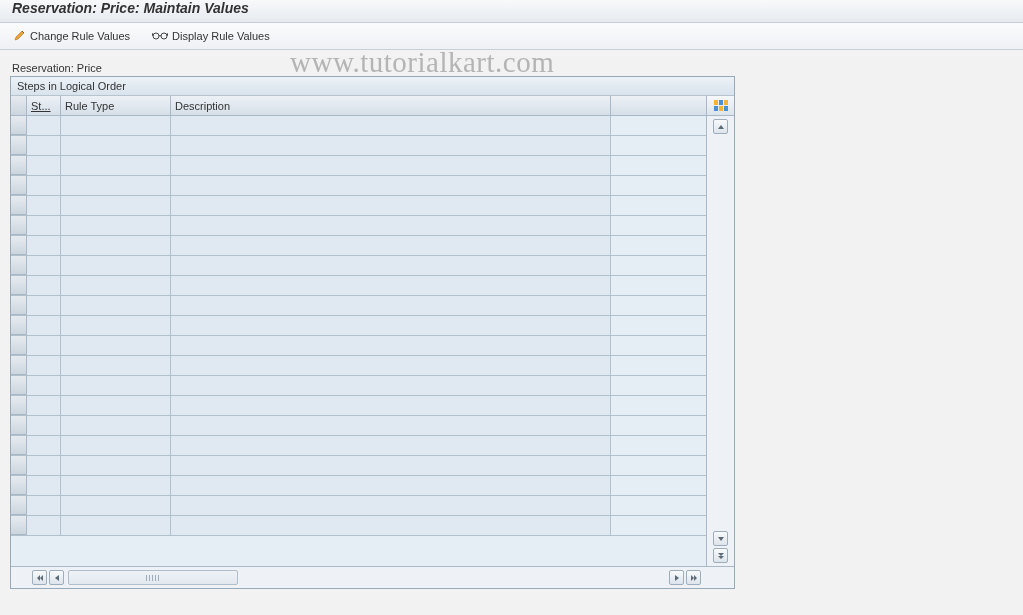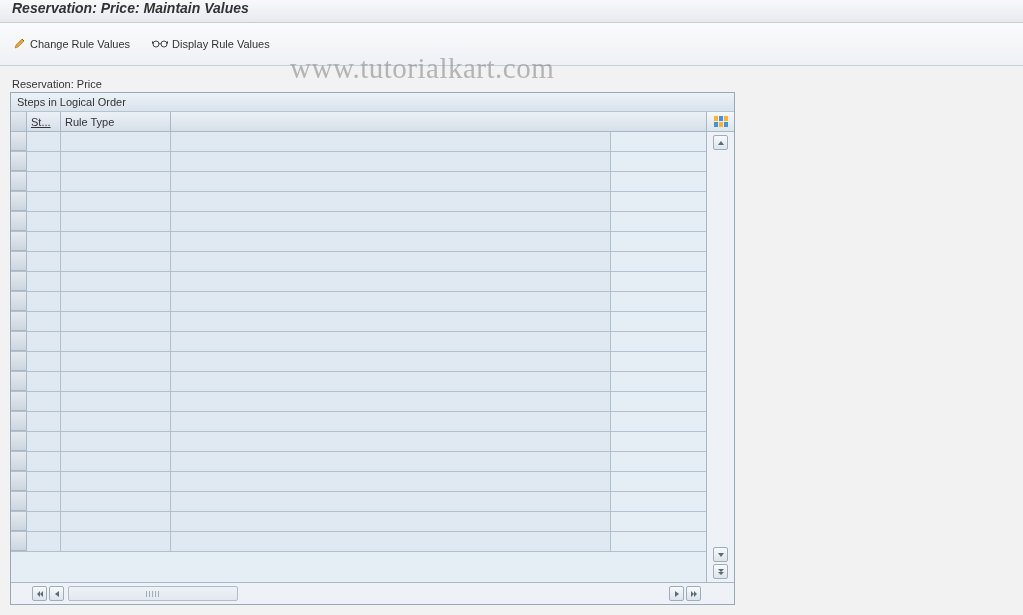--- a/index.html
+++ b/index.html
@@ -19,21 +19,21 @@
     }
     .title-bar h1 {
       font-size: 14px;
       font-style: italic;
       font-weight: bold;
       color: #333;
     }
     .toolbar {
       background: linear-gradient(to bottom, #fafbfc 0%, #eef1f5 100%);
       border-bottom: 1px solid #c6cfd9;
-      padding: 12px 10px;
+      padding: 4px 10px;
       display: flex;
       gap: 14px;
       align-items: center;
     }
     .toolbar-btn {
       display: inline-flex;
       align-items: center;
       gap: 4px;
       cursor: pointer;
       color: #333;
@@ -196,21 +196,21 @@
     .htrack .handle-grip {
       position: absolute;
       left: 50%; top: 50%;
       transform: translate(-50%, -50%);
       width: 14px; height: 6px;
       background: repeating-linear-gradient(to right, #9facb9 0 1px, transparent 1px 3px);
     }
     .footer-spacer { flex: 1; }
     .watermark {
       position: absolute;
-      top: 52px;
+      top: 46px;
       left: 290px;
       font-size: 29px;
       color: rgba(130, 130, 130, 0.55);
       font-family: Georgia, 'Times New Roman', serif;
       pointer-events: none;
       letter-spacing: 0.5px;
     }
   </style>
 </head>
 <body>
@@ -247,20 +247,21 @@
 
   <div class="grid-panel">
     <div class="grid-title">Steps in Logical Order</div>
 
     <div class="grid-container">
       <div class="grid-main">
         <div class="grid-header">
           <div class="hcell selcol"></div>
           <div class="hcell col-st">St...</div>
           <div class="hcell col-type">Rule Type</div>
+          <div class="hcell col-desc">Description</div>
         </div>
         <div class="grid-body" id="grid-body">
             <div class="grid-row">
               <div class="selcell"></div>
               <div class="cell col-st"></div>
               <div class="cell col-type"></div>
               <div class="cell col-desc"></div>
             </div>
             <div class="grid-row">
               <div class="selcell"></div>

